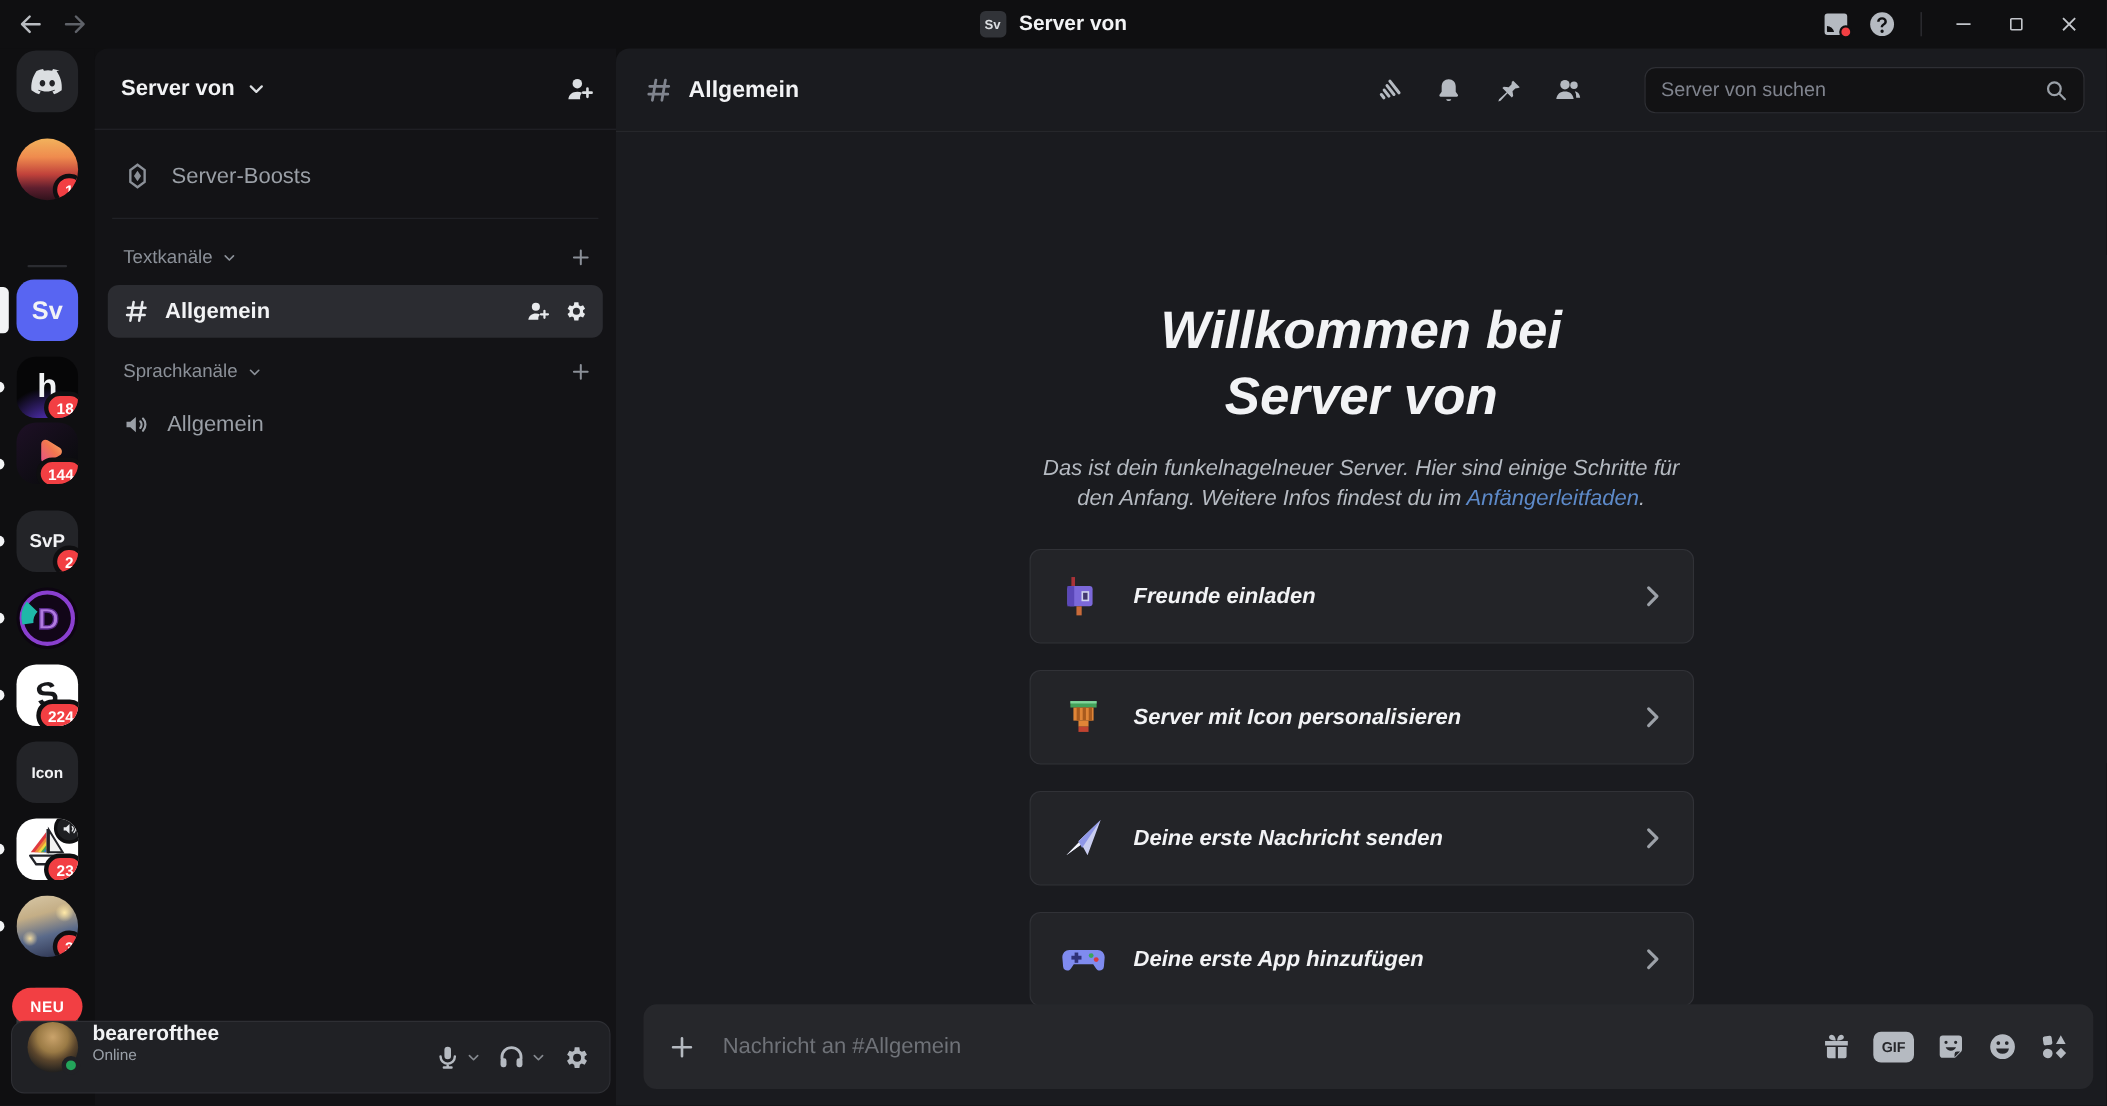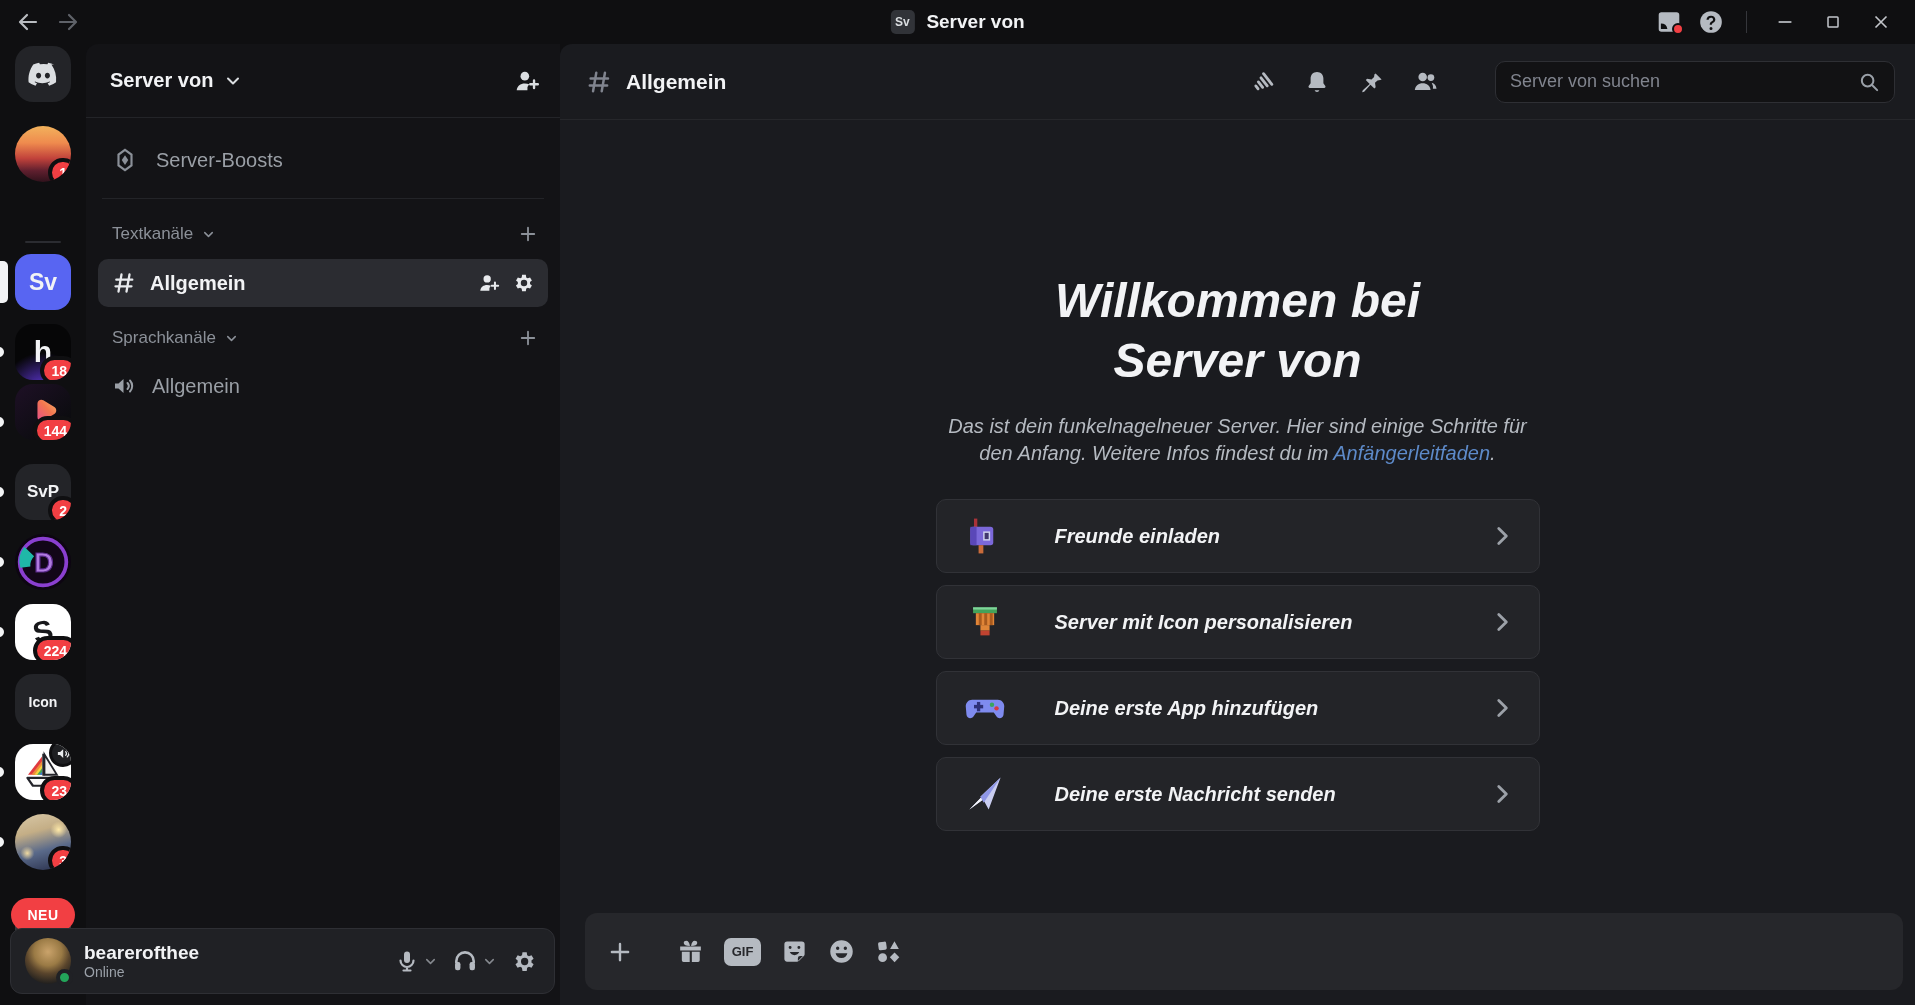--- a/index.html
+++ b/index.html
@@ -54,21 +54,21 @@
   .section-row .chev { margin-left:8px; }
   .section-plus { margin-left:auto; background:none; border:none; color:#8b9098; cursor:pointer; }
   .channel-pill { margin:2px 12px; height:48px; border-radius:10px; background:#2b2c31; display:flex; align-items:center; padding:0 14px; gap:14px; cursor:pointer; }
   .channel-pill .hash { color:#e8eaed; }
   .channel-name { font-size:20px; font-weight:bold; color:#f2f3f5; }
   .pill-actions { margin-left:auto; display:flex; gap:12px; color:#e8eaed; }
   .pill-actions button { background:none; border:none; color:inherit; cursor:pointer; }
   .voice-row { height:50px; display:flex; align-items:center; padding:0 18px 0 26px; gap:16px; color:#9a9fa6; font-size:20px; cursor:pointer; }
 
   
-  .user-panel { position:absolute; left:10px; top:928px; width:545px; height:66px; background:#202125; border:1px solid #2e2f34; border-radius:12px; display:flex; align-items:center; padding:0 14px; z-index:6; }
+  .user-panel { position:absolute; left:10px; top:928px; width:545px; height:66px; background:#202125; border:1px solid #2e2f34; border-radius:12px; display:flex; padding:0 14px; z-index:6; }
   .avatar-wrap { position:relative; width:46px; height:46px; cursor:pointer; }
   .user-avatar { width:46px; height:46px; border-radius:50%; background:radial-gradient(circle at 50% 30%, #caa36b 0%, #9a7a45 35%, #5a452c 55%, #23211f 80%); }
   .status-dot { position:absolute; right:-2px; bottom:-2px; width:17px; height:17px; border-radius:50%; background:#23a55a; border:4px solid #202125; }
   .user-meta { margin-left:13px; line-height:1.15; cursor:pointer; }
   .user-name { font-size:19px; font-weight:bold; color:#f2f3f5; }
   .user-status { font-size:14px; color:#9aa0a8; }
   .panel-actions { margin-left:auto; display:flex; align-items:center; gap:6px; color:#b5bac1; }
   .panel-btn { display:flex; align-items:center; gap:4px; background:none; border:none; color:#b5bac1; cursor:pointer; padding:6px 4px; }
   .mini-chev { color:#85898f; }
 
@@ -82,21 +82,21 @@
   .searchbox { margin-left:28px; width:400px; height:42px; background:#121214; border:1px solid #2e2f34; border-radius:10px; display:flex; align-items:center; padding:0 14px; }
   .searchbox input { flex:1; background:transparent; border:none; outline:none; color:#dbdee1; font-size:18px; font-family:inherit; }
   .searchbox input::placeholder { color:#80848e; }
   .searchbox .mag { color:#9aa0a8; }
 
   .welcome { position:absolute; top:227px; left:50%; transform:translateX(-50%); width:604px; text-align:center;font-style:italic; }
   .welcome h1 { font-size:48px; line-height:60px; font-weight:bold; color:#f2f3f5; }
   .welcome p { margin-top:22px; font-size:20px; line-height:27px; color:#b5bac1; }
   .welcome p a { color:#5d8ac9; text-decoration:none; cursor:pointer; }
   .cards { margin-top:32px; text-align:left; }
-  .card { height:74px; margin-bottom:12px; background:#232428; border:1px solid #313237; border-radius:10px; display:flex; align-items:center; padding:0 24px 0 26px; cursor:pointer;gap:24px; }
+  .card { height:86px; margin-bottom:24px; background:#232428; border:1px solid #313237; border-radius:10px; display:flex; align-items:center; padding:0 24px 0 26px; cursor:pointer; }
   .card-label { margin-left:24px; font-size:20px; font-weight:bold; color:#f2f3f5; }
   .card .chev-big { margin-left:auto; color:#9ca1a8; }
 
   .composer { position:absolute; left:25px; top:869px; width:1318px; height:77px; background:#26272b; border-radius:12px; display:flex; align-items:center; padding:0 22px; }
   .composer .plus { color:#b5bac1; margin-right:24px; }
   .composer input { flex:1; background:transparent; border:none; outline:none; font-size:20px; color:#dbdee1; font-family:inherit; }
   .composer input::placeholder { color:#6f7278; }
   .composer-actions { display:flex; align-items:center; gap:20px; color:#b5bac1; margin-left:20px; }
   .comp-btn { background:none; border:none; color:#b5bac1; cursor:pointer; display:flex; }
   .gif-badge { width:37px; height:28px; border-radius:7px; background:#b5bac1; color:#26272b; font-size:13px; font-weight:bold; display:flex; align-items:center; justify-content:center; }
@@ -557,43 +557,44 @@
         <svg width="44" height="44">
             <use href="#i-stamp"></use>
           </svg>
         <span class="card-label">Server mit Icon personalisieren</span>
         <svg class="chev-big" width="26" height="26">
             <use href="#i-chev-right"></use>
           </svg>
       </div>
       <div class="card">
         <svg width="44" height="44">
-            <use href="#i-controller"></use>
-          </svg>
-        <span class="card-label">Deine erste App hinzufügen</span>
+            <use href="#i-plane"></use>
+          </svg>
+        <span class="card-label">Deine erste Nachricht senden</span>
         <svg class="chev-big" width="26" height="26">
             <use href="#i-chev-right"></use>
           </svg>
       </div>
       <div class="card">
         <svg width="44" height="44">
-            <use href="#i-plane"></use>
-          </svg>
-        <span class="card-label">Deine erste Nachricht senden</span>
+            <use href="#i-controller"></use>
+          </svg>
+        <span class="card-label">Deine erste App hinzufügen</span>
         <svg class="chev-big" width="26" height="26">
             <use href="#i-chev-right"></use>
           </svg>
       </div>
     </div>
   </section>
 
   <div class="composer">
     <svg class="plus" width="26" height="26">
         <use href="#i-plus"></use>
       </svg>
+    <input type="text" placeholder="Nachricht an #Allgemein" style="">
     <div class="composer-actions">
       <button class="comp-btn">
           <svg width="27" height="27">
             <use href="#i-gift"></use>
           </svg>
         </button>
       <button class="comp-btn">
           <span class="gif-badge">GIF</span>
         </button>
       <button class="comp-btn">

